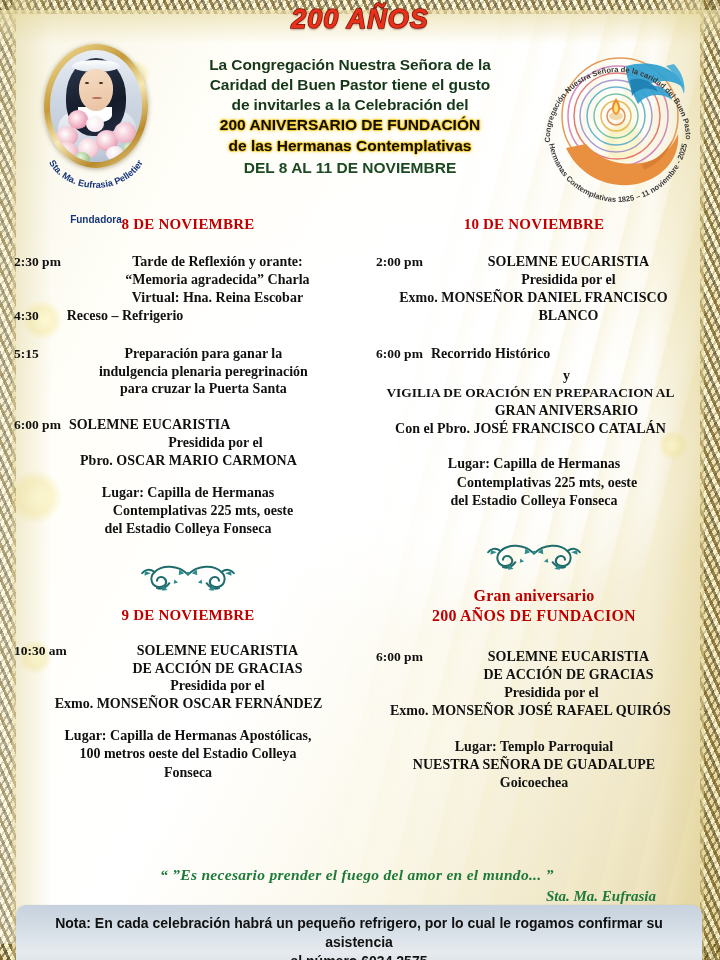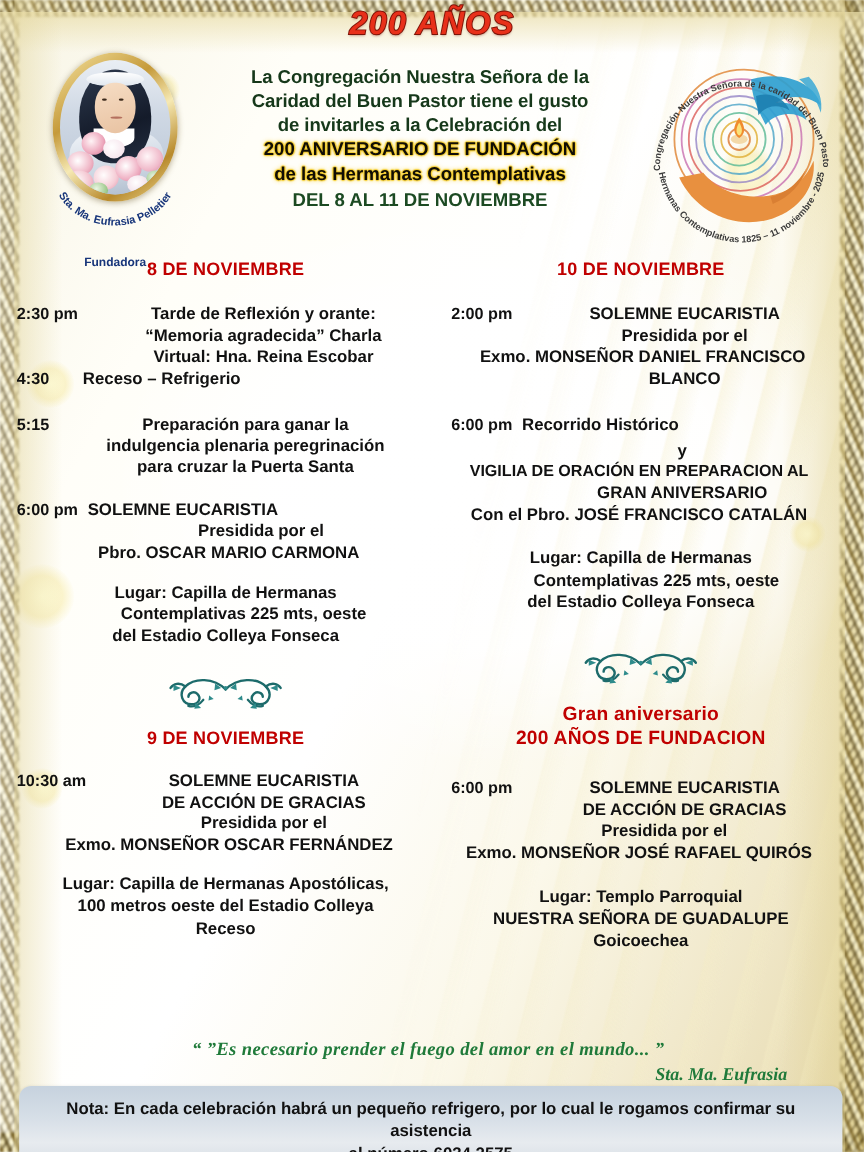--- a/index.html
+++ b/index.html
@@ -89,21 +89,21 @@
   .med-curve{position:absolute;left:0;top:0;width:120px;height:160px;}
   .med-curve text{font-family:"Liberation Sans",sans-serif;font-size:9.2px;font-weight:bold;fill:#17357a;}
   .med-sub{position:absolute;left:0;top:140px;width:120px;text-align:center;
     font-size:10px;font-weight:bold;color:#17357a;margin-top:32px;}
 
   
   .logo{position:absolute;right:18px;top:36px;width:168px;height:168px;}
   .logo svg{position:absolute;inset:0;}
 
   
-  .col{position:absolute;top:216px;}
+  .col{position:absolute;top:216px;font-family:Liberation Serif, serif;}
   .col-left{left:14px;width:348px;}
   .col-right{left:366px;width:336px;}
 
   .day-head{text-align:center;font-size:15px;font-weight:bold;color:#c00000;letter-spacing:.2px;}
   .day-head.big{line-height:1.25;}
 
   .ev{position:relative;margin-top:14px;}
   .ev-row{display:flex;align-items:flex-start;}
   .ev-time{flex:0 0 auto;font-size:13.5px;font-weight:bold;color:#111;white-space:nowrap;padding-top:1px;}
   .ev-body{flex:1 1 auto;font-size:14px;font-weight:bold;color:#111;line-height:1.28;text-align:center;}
@@ -322,21 +322,21 @@
               <span class="ln">DE ACCIÓN DE GRACIAS</span>
               <span class="ln">Presidida por el</span>
               <span class="ln" style="margin-left:-58px;">Exmo. MONSEÑOR OSCAR FERNÁNDEZ</span>
             </div>
           </div>
         </div>
 
         <div class="place">
           <span class="ln">Lugar: Capilla de Hermanas Apostólicas,</span>
           <span class="ln">100 metros oeste del Estadio Colleya</span>
-          <span class="ln">Receso</span>
+          <span class="ln">Fonseca</span>
         </div>
       </div>
     </div>
 
     <div class="col col-right">
 
       <div>
         <div class="day-head">10 DE NOVIEMBRE</div>
 
         <div class="ev" style="margin-top:20px;">

